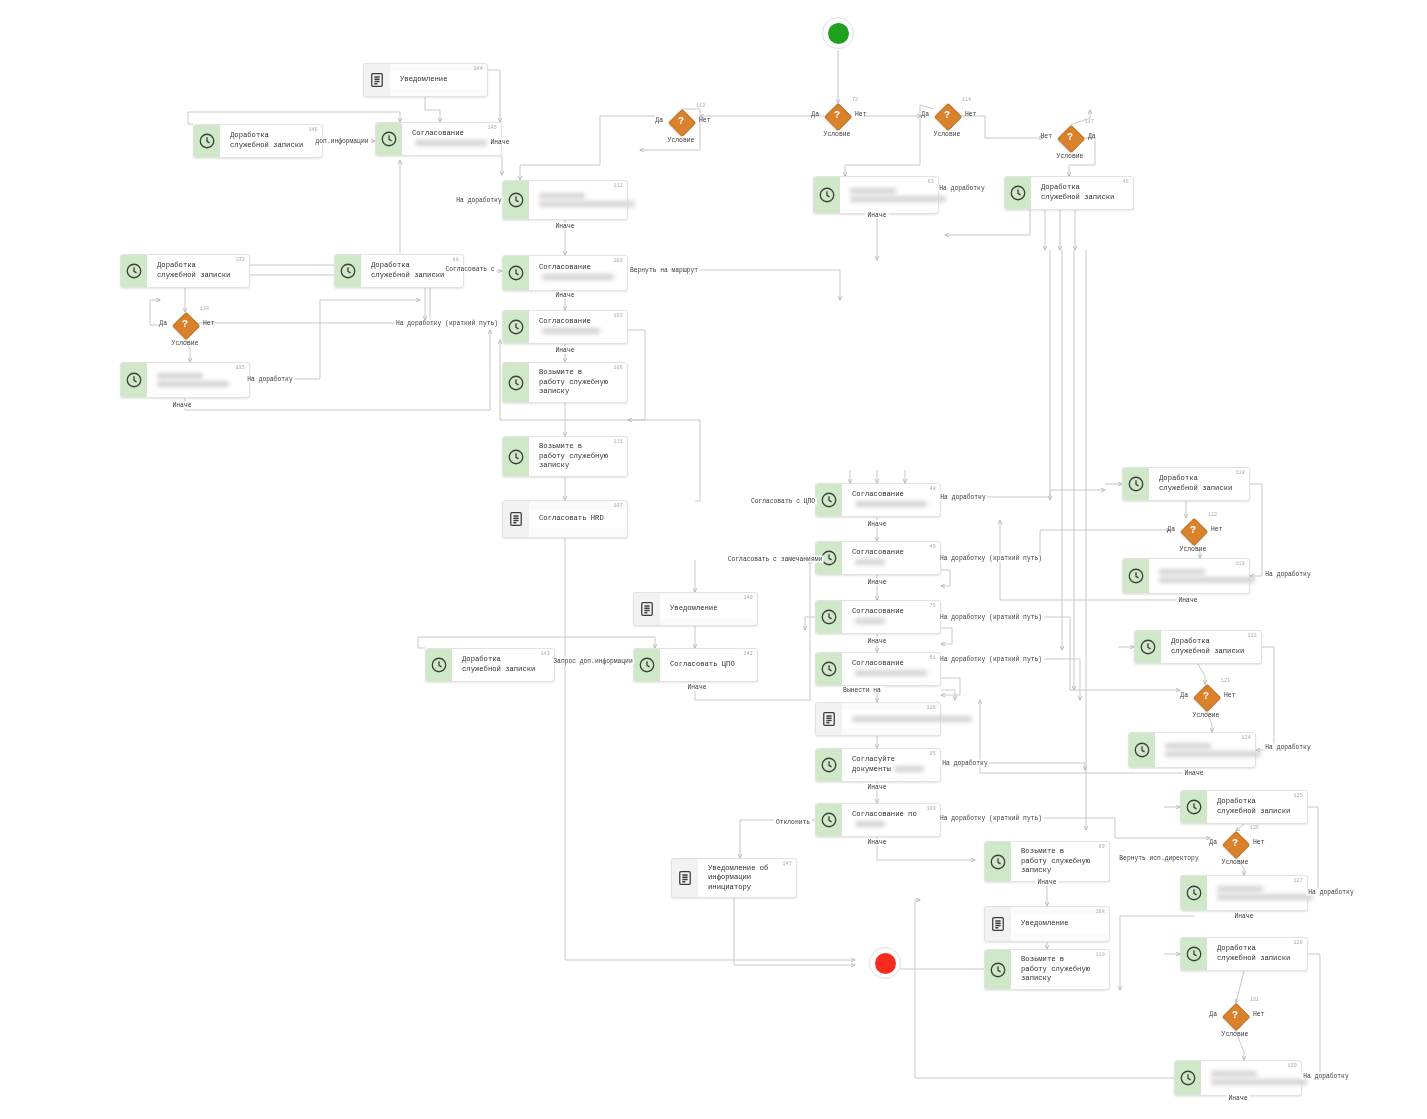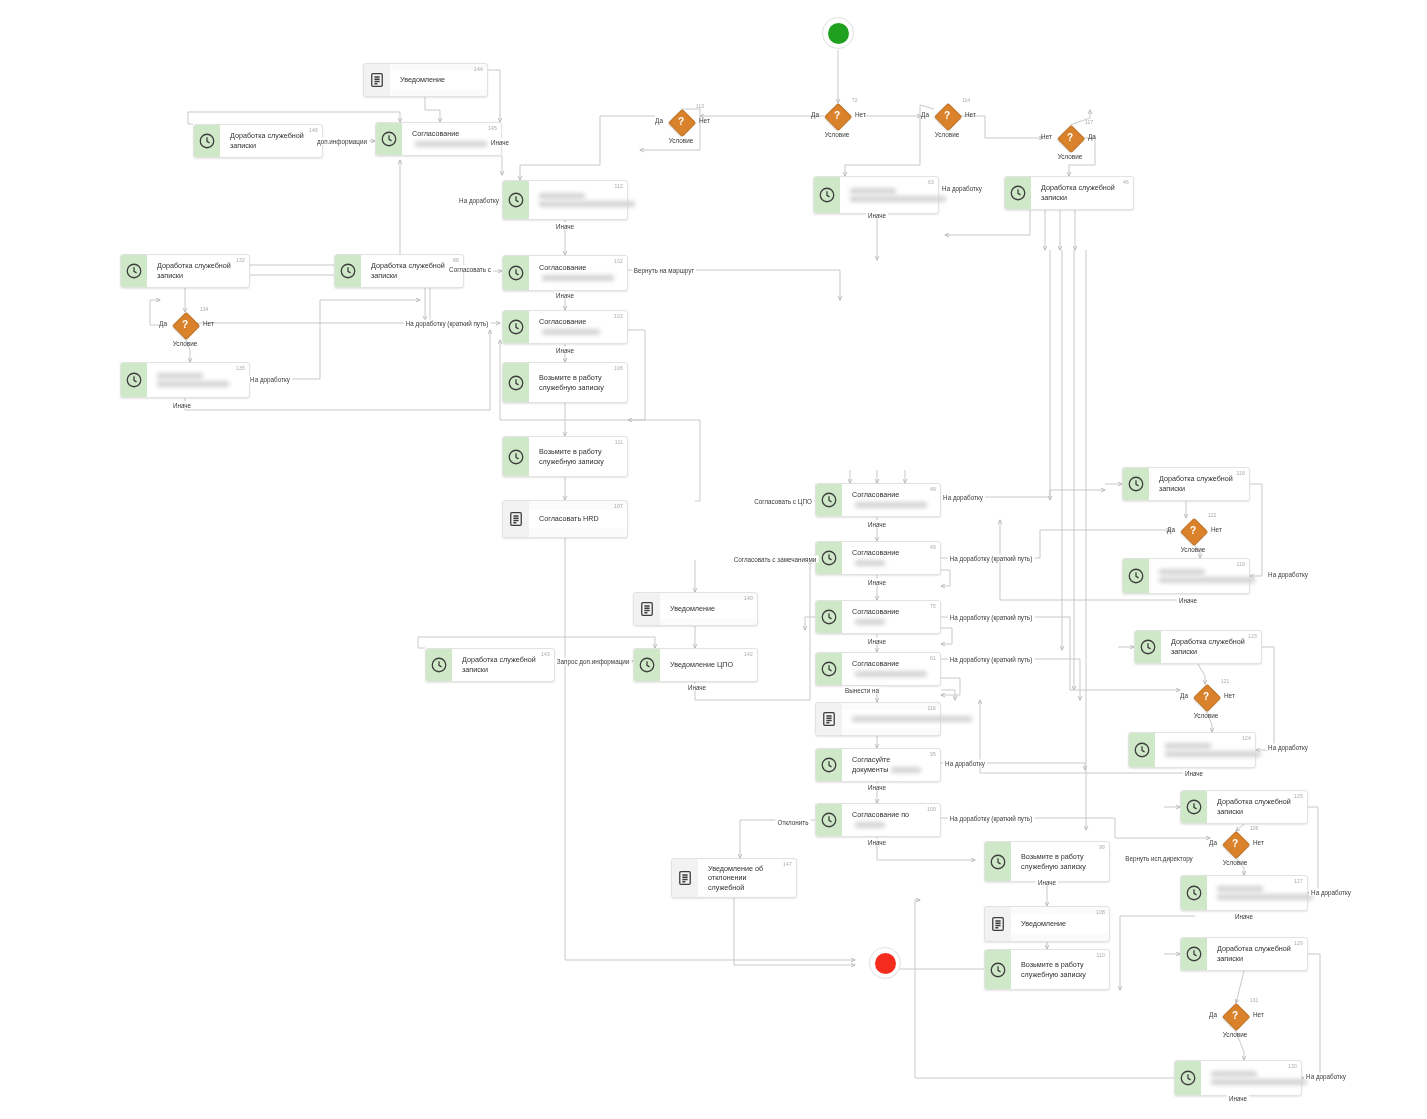--- a/index.html
+++ b/index.html
@@ -1,17 +1,17 @@
 <!DOCTYPE html>
 <html><head>
 <meta charset="utf-8">
 <style>
   html,body{margin:0;padding:0;background:#ffffff;}
   body{font-family:"Liberation Sans","DejaVu Sans",sans-serif;}
-  #canvas{position:relative;width:1427px;height:1119px;overflow:hidden;background:#fff;}
+  #canvas{position:relative;width:1427px;height:1119px;overflow:hidden;background:#fff;font-family:Liberation Mono, monospace;}
   #edges{position:absolute;left:0;top:0;width:1427px;height:1119px;}
 
   
   .node{position:absolute;box-sizing:border-box;background:#ffffff;
         border:1px solid #e2e2e2;border-radius:3px;
         box-shadow:0 1px 2px rgba(0,0,0,.10);display:flex;align-items:center;}
   .node .stripe{width:26px;align-self:stretch;flex:0 0 26px;border-radius:2px 0 0 2px;}
   .node.task .stripe{background:#cfe8c8;}
   .node.notify .stripe{background:#f2f2f2;}
   .node .ico{position:absolute;left:4px;top:50%;transform:translateY(-50%);
@@ -412,34 +412,34 @@
       </div>
       <div class="node task" style="left: 633px; top: 648px; width: 125px; height: 34px;">
         <div class="stripe"></div>
         <div class="ico">
           <svg viewBox="0 0 24 24" fill="none" stroke="currentColor" stroke-width="1.7">
             <circle cx="12" cy="12" r="9"></circle>
             <path d="M12 7v5.5l3.4 2"></path>
           </svg>
         </div>
         <div class="body">
-          <div class="label">Уведомление ЦПО</div>
+          <div class="label">Согласовать ЦПО</div>
         </div>
         <span class="nid">142</span>
       </div>
       <div class="node notify" style="left: 671px; top: 858px; width: 126px; height: 40px;">
         <div class="stripe"></div>
         <div class="ico">
           <svg viewBox="0 0 24 24" fill="none" stroke="currentColor" stroke-width="1.7">
             <rect x="5" y="3.5" width="14" height="17" rx="1.5"></rect>
             <path d="M8.5 8h7M8.5 11h7M8.5 14h7M8.5 17h4"></path>
           </svg>
         </div>
         <div class="body">
-          <div class="label">Уведомление об отклонении служебной</div>
+          <div class="label">Уведомление об информации инициатору</div>
         </div>
         <span class="nid">147</span>
       </div>
       <div class="node task" style="left: 813px; top: 176px; width: 126px; height: 38px;">
         <div class="stripe"></div>
         <div class="ico">
           <svg viewBox="0 0 24 24" fill="none" stroke="currentColor" stroke-width="1.7">
             <circle cx="12" cy="12" r="9"></circle>
             <path d="M12 7v5.5l3.4 2"></path>
           </svg>

